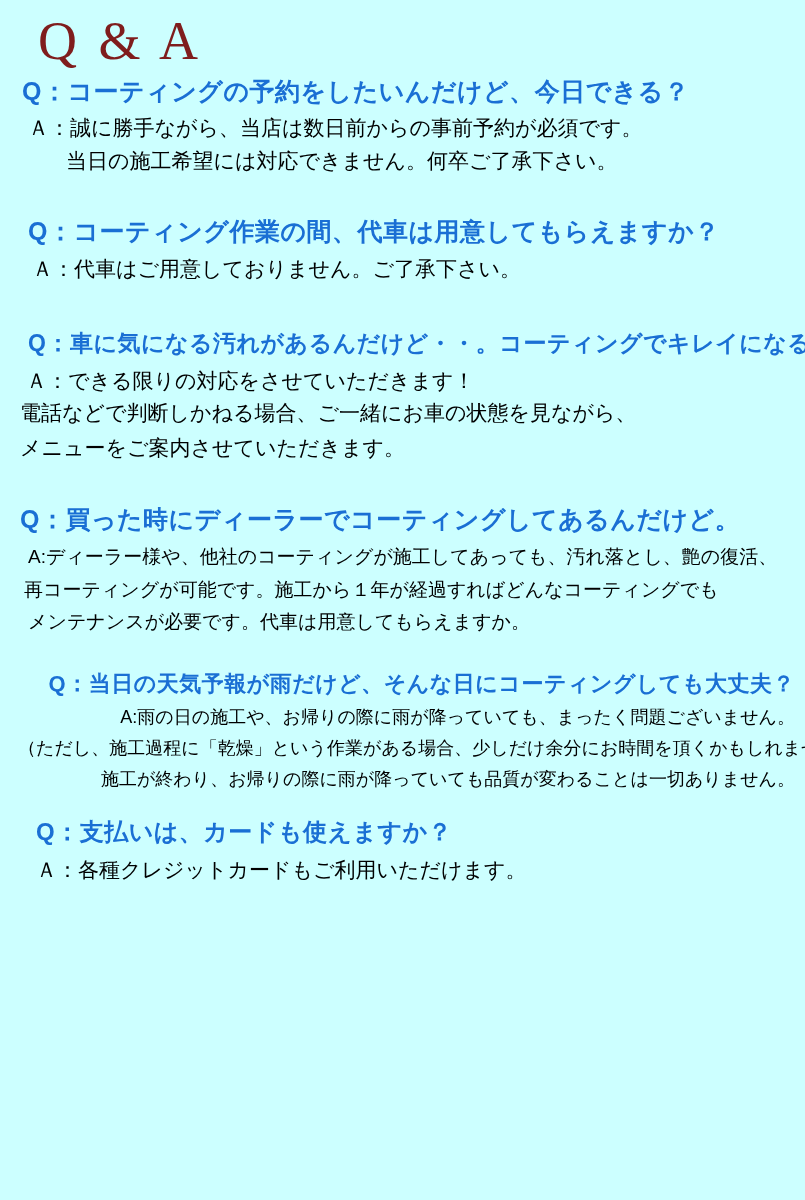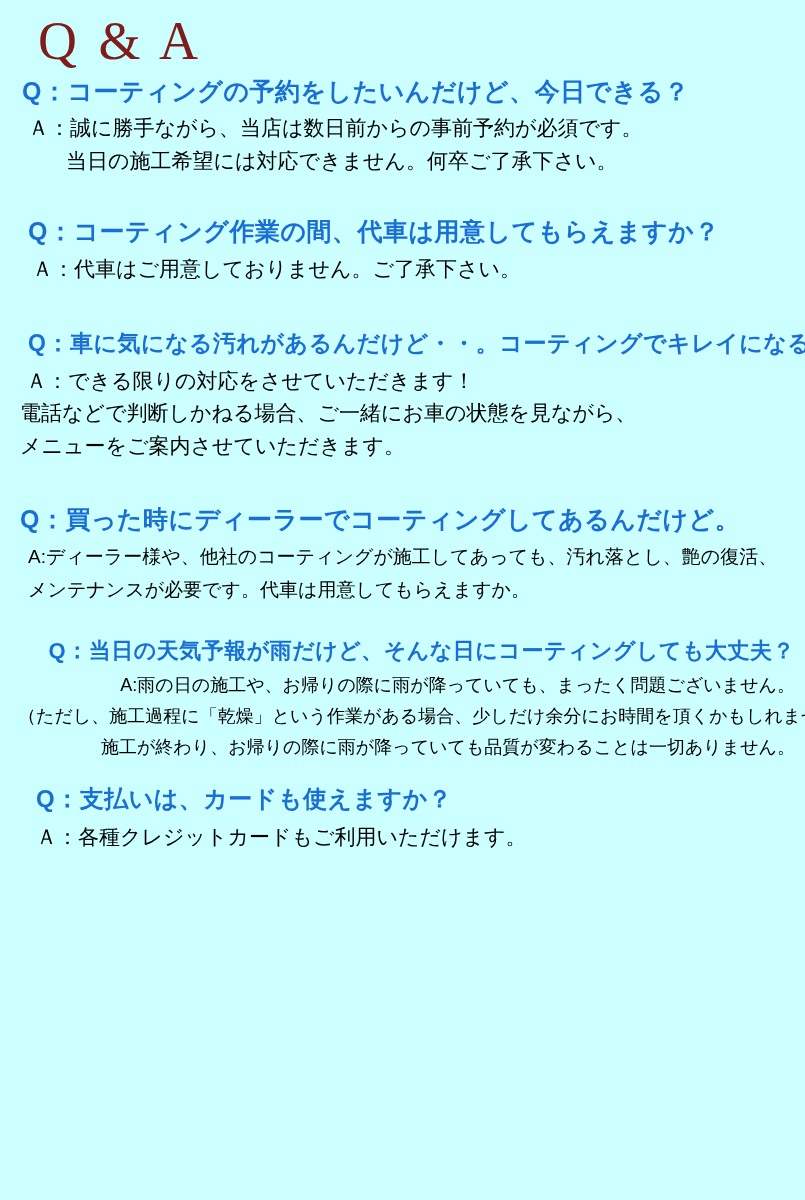--- a/index.html
+++ b/index.html
@@ -55,21 +55,21 @@
   
   #b2 { margin-top: 40px; }
   #b2 .q-line { font-size: 25px; margin-left: 18px; }
   #b2 .a-line { font-size: 21px; margin-left: 22px; margin-top: 7px; }
 
   
   #b3 { margin-top: 44px; }
   #b3 .q-line { font-size: 23px; margin-left: 18px; }
   #b3 .a-line { font-size: 21px; margin-left: 16px; margin-top: 8px; }
   #b3 .a-line.l2 { margin-left: 10px; margin-top: 2px; }
-  #b3 .a-line.l3 { margin-left: 10px; margin-top: 5px; font-family: Liberation Mono, monospace; }
+  #b3 .a-line.l3 { margin-left: 10px; margin-top: 5px; }
 
   
   #b4 { margin-top: 40px; }
   #b4 .q-line { font-size: 25px; margin-left: 10px; }
   #b4 .a-line { font-size: 19px; margin-left: 18px; margin-top: 8px; }
   #b4 .a-line.l2 { margin-left: 14px; margin-top: 5px; }
   #b4 .a-line.l3 { margin-left: 18px; margin-top: 5px; }
 
   
   #b5 { margin-top: 34px; text-align: right; }
@@ -104,20 +104,21 @@
   <div class="qa-block" id="b3">
     <div class="q-line">Q：車に気になる汚れがあるんだけど・・。コーティングでキレイになる？</div>
     <div class="a-line">Ａ：できる限りの対応をさせていただきます！</div>
     <div class="a-line l2">電話などで判断しかねる場合、ご一緒にお車の状態を見ながら、</div>
     <div class="a-line l3">メニューをご案内させていただきます。</div>
   </div>
 
   <div class="qa-block" id="b4">
     <div class="q-line">Q：買った時にディーラーでコーティングしてあるんだけど。</div>
     <div class="a-line">A:ディーラー様や、他社のコーティングが施工してあっても、汚れ落とし、艶の復活、</div>
+    <div class="a-line l2">再コーティングが可能です。施工から１年が経過すればどんなコーティングでも</div>
     <div class="a-line l3">メンテナンスが必要です。代車は用意してもらえますか。</div>
   </div>
 
   <div class="qa-block" id="b5">
     <div class="q-line">Q：当日の天気予報が雨だけど、そんな日にコーティングしても大丈夫？</div>
     <div class="a-line">A:雨の日の施工や、お帰りの際に雨が降っていても、まったく問題ございません。</div>
     <div class="a-line l2">（ただし、施工過程に「乾燥」という作業がある場合、少しだけ余分にお時間を頂くかもしれません）</div>
     <div class="a-line l3">施工が終わり、お帰りの際に雨が降っていても品質が変わることは一切ありません。</div>
   </div>
 

